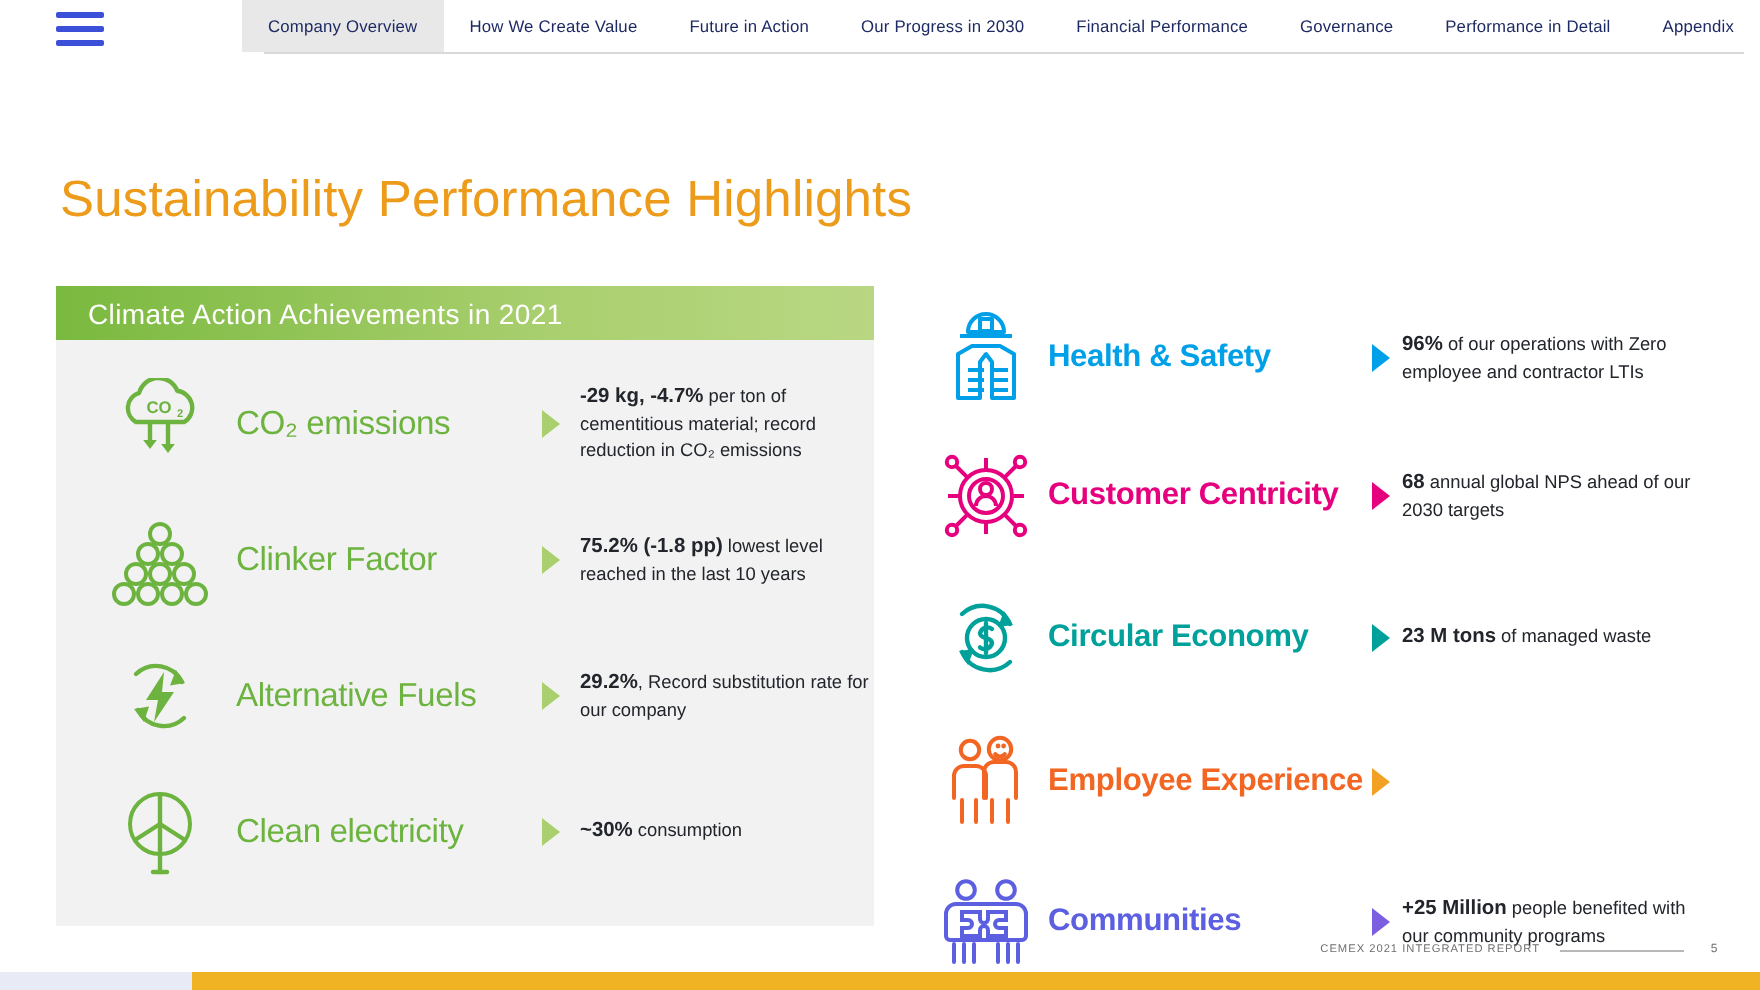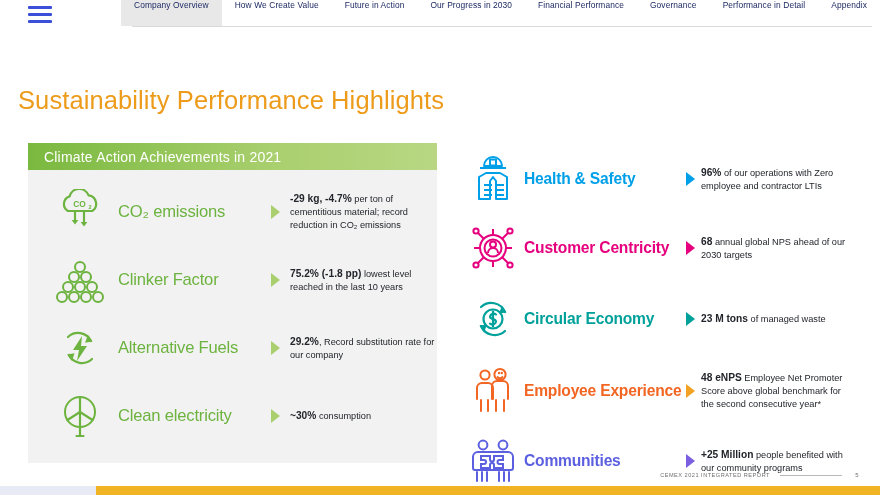--- a/index.html
+++ b/index.html
@@ -19,31 +19,31 @@
   }
   .hamburger {
     width: 34px; margin-left: 28px; display: flex; flex-direction: column;
     justify-content: center; gap: 4px; padding-top: 2px;
   }
   .hamburger i { display:block; height: 3px; width: 24px; background: #3b4fd8; border-radius:1px; }
   .navspacer { width: 72px; }
   .navtabs { display: flex; align-items: stretch; height: 26px; }
   .navtab {
     font-size: 8.4px; color: #1e2a63; letter-spacing: .1px;
-    display: flex; padding: 0 13px; white-space: nowrap;
+    display: flex; align-items: center; padding: 0 13px; white-space: nowrap;
     background: transparent;
   }
   .navtab.active { background: #e8e8e8; color:#1e2a63; }
   .navrule {
     position: absolute; left: 132px; top: 26px; width: 740px; height: 1px; background: #d9d9d9;
   }
 
   
   .page-title {
-    position: absolute; left: 18px; top: 86px;
+    position: absolute; left: 30px; top: 86px;
     font-size: 25.5px; color: #ed9b1b; font-weight: 400; letter-spacing: .1px;
   }
 
   
   .left-panel { position: absolute; left: 28px; top: 143px; width: 409px; height: 320px; }
   .panel-head {
     height: 27px; background: linear-gradient(90deg, #7ab93f 0%, #a9cf6e 60%, #b9d783 100%);
     display: flex; align-items: center; padding-left: 16px;
   }
   .panel-head span { color: #fff; font-size: 14px; letter-spacing: .2px; }
@@ -329,23 +329,20 @@
             <path d="M11 33 v11 M18 33 v11 M26 33 v11 M34 33 v11"></path>
           </g>
         </svg>
       </div>
       <div class="lbl" style="color:#f26522">Employee Experience</div>
       <div class="arrow">
         <svg width="11" height="16" viewBox="0 0 11 16">
             <path d="M1 1 L10 8 L1 15 z" fill="#f2a122"></path>
           </svg>
       </div>
-      <div class="txt">
-        <b>48 eNPS</b><span> Employee Net Promoter Score above global benchmark for the second consecutive year*</span>
-      </div>
     </div>
 
     <div class="rrow h-rowE">
       <div class="icon">
         <svg width="52" height="46" viewBox="0 0 52 46">
           <g fill="none" stroke="#5b5fe0" stroke-width="2" stroke-linecap="round">
             <circle cx="16" cy="7" r="4.4"></circle>
             <circle cx="36" cy="7" r="4.4"></circle>
             <path d="M6 30 v-11 a5 5 0 0 1 5 -5 h30 a5 5 0 0 1 5 5 v11 a2 2 0 0 1 -2 2 h-36 a2 2 0 0 1 -2 -2 z"></path>
             <path d="M14 18 h9 v3.5 a2 2 0 0 0 4 0 V18 h9 v4 h-3.5 a2 2 0 0 0 0 4 H36 v4 h-9 v-3 a2 2 0 0 0 -4 0 v3 h-9 v-4 h3 a2 2 0 0 0 0 -4 h-3 z"></path>

